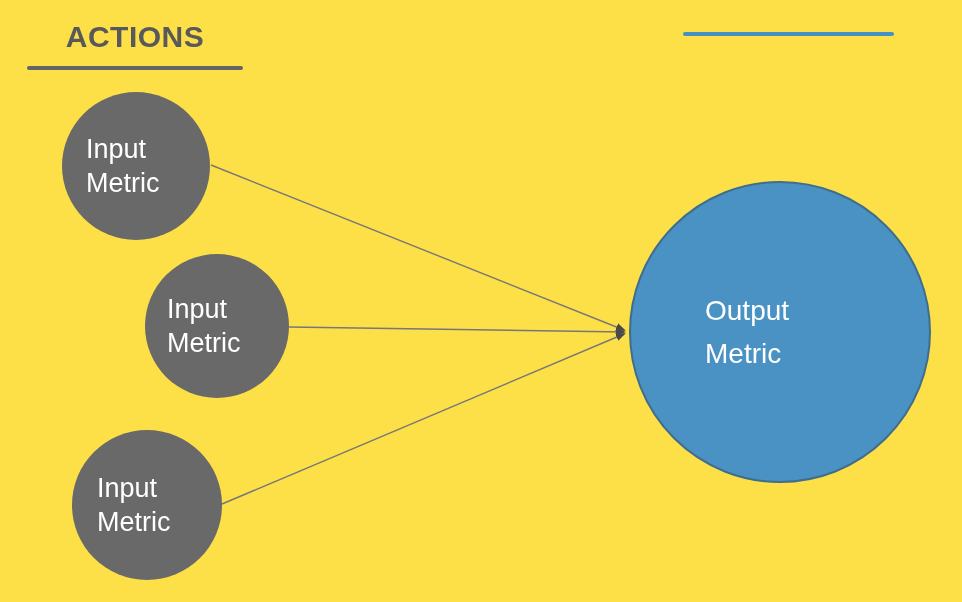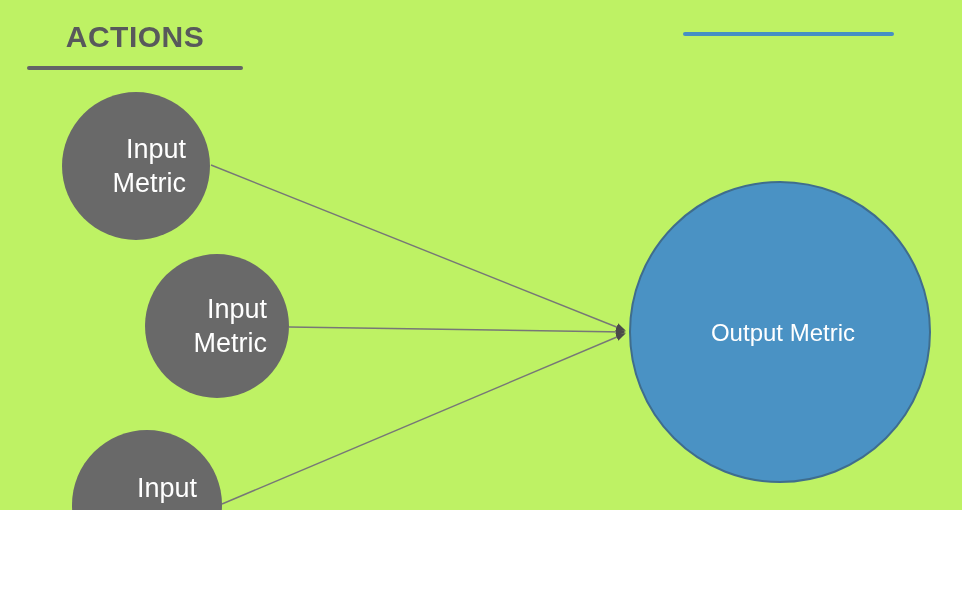--- a/index.html
+++ b/index.html
@@ -4,22 +4,22 @@
 <style>
   html, body {
     margin: 0;
     padding: 0;
     background: #ffffff;
     font-family: "Liberation Sans", sans-serif;
   }
   .canvas {
     position: relative;
     width: 962px;
-    height: 510px;
-    background: #bef264;
+    height: 602px;
+    background: #fde047;
     overflow: hidden;
   }
 
   
   .col-header {
     position: absolute;
     top: 20px;
     text-align: center;
   }
   .col-header .hdr-label {
@@ -54,21 +54,21 @@
   }
   .arrowhead-path { fill: var(--arrowhead, #4a4a4a); }
 
   
   .node {
     position: absolute;
     border-radius: 50%;
     display: flex;
     align-items: center;
     justify-content: center;
-    text-align: right;
+    text-align: left;
     box-sizing: border-box;
   }
   .node .node-label {
     display: block;
     color: #ffffff;
   }
   .node-input {
     background: var(--input-fill, #696969);
   }
   .node-input .node-label {
@@ -79,21 +79,21 @@
   .node-input-1 { left: 62px;  top: 92px;  width: 148px; height: 148px; }
   .node-input-2 { left: 145px; top: 254px; width: 144px; height: 144px; }
   .node-input-3 { left: 72px;  top: 430px; width: 150px; height: 150px; }
   .node-output {
     left: 629px; top: 181px; width: 302px; height: 302px;
     background: var(--output-fill, #4a92c4);
     border: 2px solid var(--output-border, #3f6d8d);
   }
   .node-output .node-label {
     width: 150px;
-    font-size: 24px;
+    font-size: 28px;
     line-height: 43px;
   }
 </style>
 </head>
 <body>
 
 <div class="canvas">
 
   <svg class="connectors" viewBox="0 0 962 602" xmlns="http://www.w3.org/2000/svg">
     <defs>

